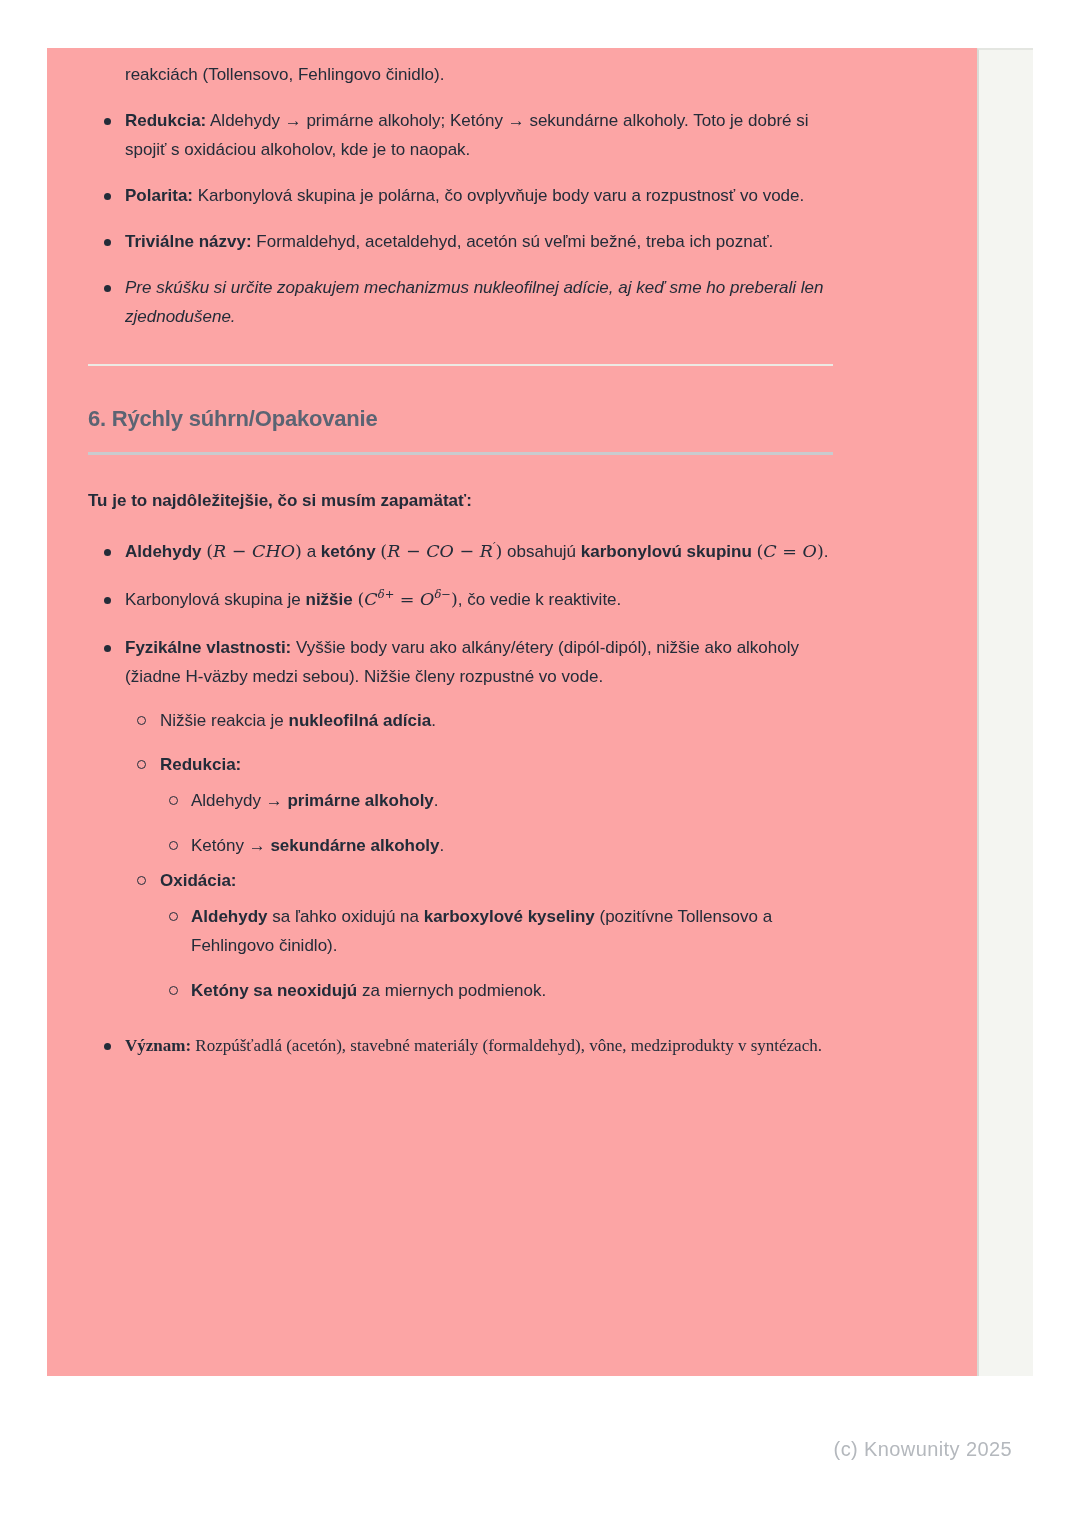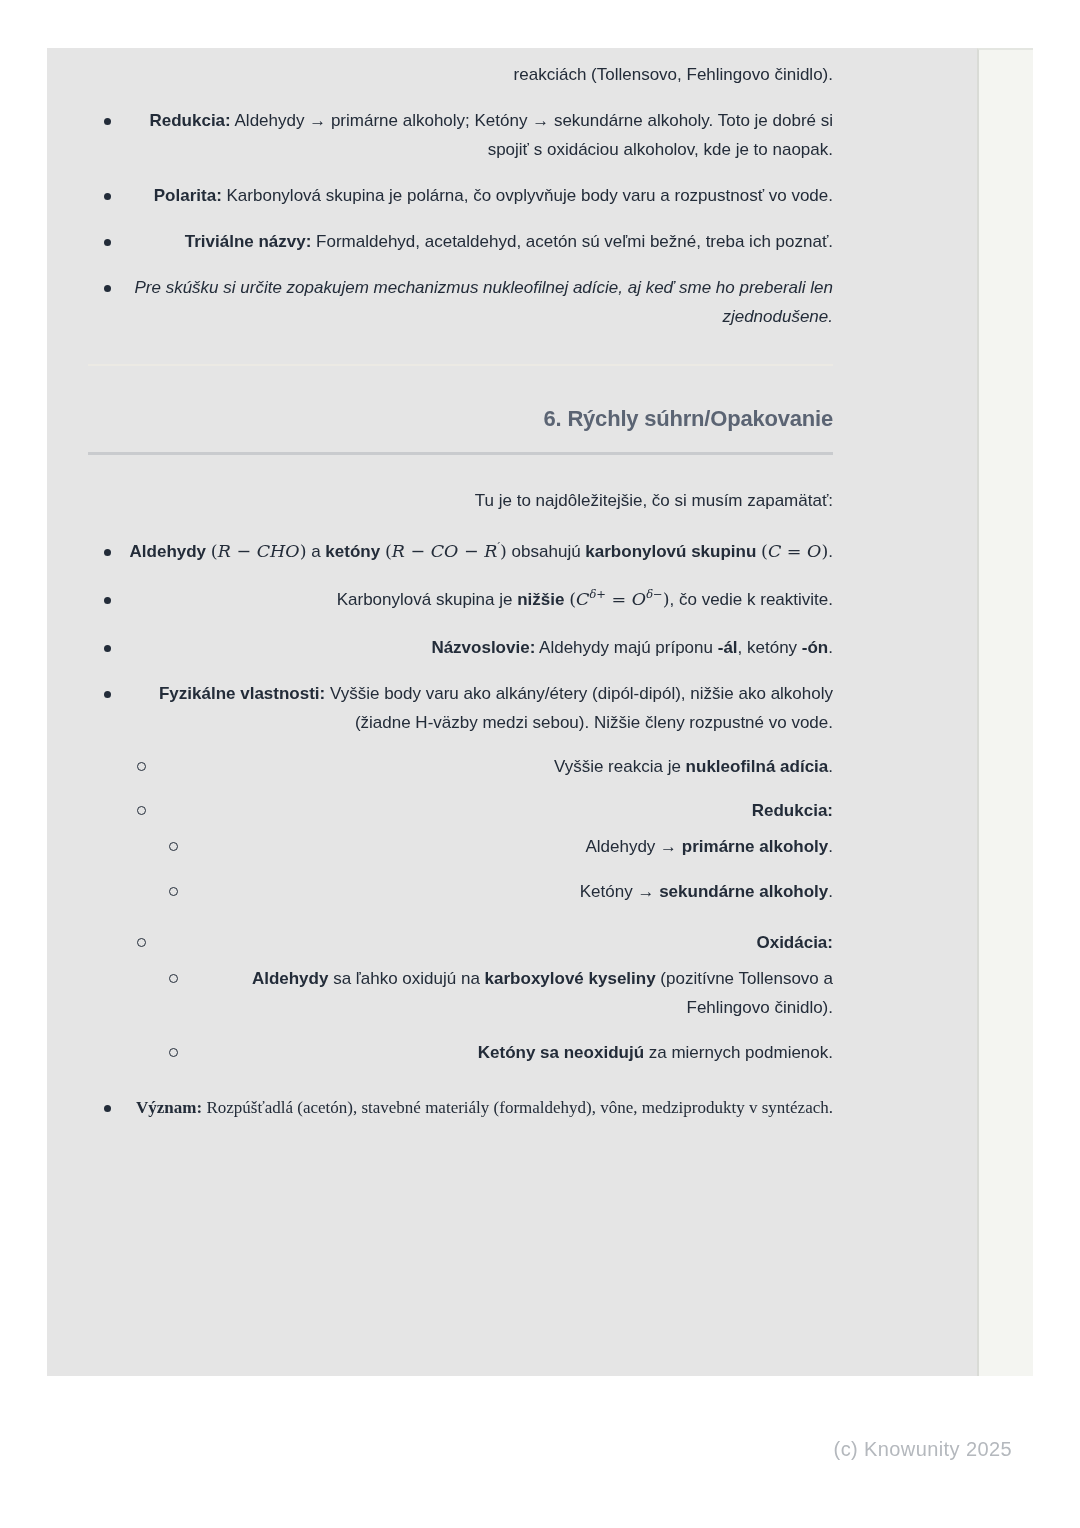--- a/index.html
+++ b/index.html
@@ -7,22 +7,21 @@
     width:1080px;height:1528px;
     background:#ffffff;
     font-family:"Liberation Sans",sans-serif;
     position:relative;
     overflow:hidden;
     -webkit-font-smoothing:antialiased;
   }
   .note-card{
     position:absolute;left:47px;top:48px;
     width:930px;height:1328px;
-    background:#e5e5e5;
-    text-align:right;
+    background:#fca5a5;
   }
   .adjacent-strip{
     position:absolute;left:977px;top:48px;
     width:56px;height:1328px;
     background:#f4f5f1;
     border-left:2px solid #d9dbd6;
     border-top:2px solid #e4e6e1;
     box-sizing:border-box;
   }
   .content{
@@ -35,21 +34,21 @@
   .content span.b{font-weight:700;}
   .content span.i{font-style:italic;}
 
   .cont-line{margin:0 0 0 37px;padding-top:6px;}
 
   .li{position:relative;margin-top:17px;}
   .li.lv1{padding-left:37px;}
   .li.lv2{padding-left:72px;margin-top:15px;}
   .li.lv3{padding-left:103px;margin-top:16px;}
   .li.lv2 + .li.lv3{margin-top:7px;}
-  .li.lv3 + .li.lv2{margin-top:22px;}
+  .li.lv3 + .li.lv2{margin-top:6px;}
   .li.lv3 + .li.lv1{margin-top:26px;font-family:Liberation Serif, serif;}
   .para + .li{margin-top:22px;}
 
   .marker{position:absolute;box-sizing:border-box;}
   .marker.disc{
     left:16px;top:12px;width:7px;height:7px;
     border-radius:50%;background:#232c39;
   }
   .marker.circle{
     width:9px;height:9px;border:1.8px solid #232c39;
@@ -65,21 +64,21 @@
   .h2{
     margin-top:32px;
     font-size:22px;line-height:42px;font-weight:700;
     color:#5b6473;
     letter-spacing:-0.2px;
   }
   .h2-rule{
     border:none;border-top:3px solid #c9cbce;
     margin:12px 0 0 0;
   }
-  .para{margin-top:31px;}
+  .para{margin-top:31px;font-weight:bold;}
 
   .math{
     font-family:"DejaVu Serif",serif;
     font-size:17.5px;
     white-space:nowrap;
   }
   .math .it{font-style:italic;}
   .math .sup{
     font-size:11.5px;
     position:relative;top:-7px;
@@ -102,23 +101,22 @@
       <div class="li lv1"><span class="marker disc"></span><span class="b">Triviálne názvy:</span><span> Formaldehyd, acetaldehyd, acetón sú veľmi bežné, treba ich poznať.</span></div>
       <div class="li lv1"><span class="marker disc"></span><span class="i">Pre skúšku si určite zopakujem mechanizmus nukleofilnej adície, aj keď sme ho preberali len zjednodušene.</span></div>
       <hr class="divider">
       <div>
         <div class="h2">6. Rýchly súhrn/Opakovanie</div>
         <hr class="h2-rule">
       </div>
       <div class="para"><span>Tu je to najdôležitejšie, čo si musím zapamätať:</span></div>
       <div class="li lv1"><span class="marker disc"></span><span class="b">Aldehydy</span><span> </span><span class="math"><span>(</span><span class="it">R</span><span> − </span><span class="it">CHO</span><span>)</span></span><span> a </span><span class="b">ketóny</span><span> </span><span class="math"><span>(</span><span class="it">R</span><span> − </span><span class="it">CO</span><span> − </span><span class="it">R</span><span class="sup">′</span><span>)</span></span><span> obsahujú </span><span class="b">karbonylovú skupinu</span><span> </span><span class="math"><span>(</span><span class="it">C</span><span> = </span><span class="it">O</span><span>)</span></span><span>.</span></div>
       <div class="li lv1"><span class="marker disc"></span><span>Karbonylová skupina je </span><span class="b">nižšie</span><span> </span><span class="math"><span>(</span><span class="it">C</span><span class="sup">δ+</span><span> = </span><span class="it">O</span><span class="sup">δ−</span><span>)</span></span><span>, čo vedie k reaktivite.</span></div>
-      <div class="li lv1"><span class="marker disc"></span><span class="b">Názvoslovie:</span><span> Aldehydy majú príponu </span><span class="b">-ál</span><span>, ketóny </span><span class="b">-ón</span><span>.</span></div>
       <div class="li lv1"><span class="marker disc"></span><span class="b">Fyzikálne vlastnosti:</span><span> Vyššie body varu ako alkány/étery (dipól-dipól), nižšie ako alkoholy (žiadne H-väzby medzi sebou). Nižšie členy rozpustné vo vode.</span></div>
-      <div class="li lv2"><span class="marker circle"></span><span>Vyššie reakcia je </span><span class="b">nukleofilná adícia</span><span>.</span></div>
+      <div class="li lv2"><span class="marker circle"></span><span>Nižšie reakcia je </span><span class="b">nukleofilná adícia</span><span>.</span></div>
       <div class="li lv2"><span class="marker circle"></span><span class="b">Redukcia:</span></div>
       <div class="li lv3"><span class="marker circle"></span><span>Aldehydy → </span><span class="b">primárne alkoholy</span><span>.</span></div>
       <div class="li lv3"><span class="marker circle"></span><span>Ketóny → </span><span class="b">sekundárne alkoholy</span><span>.</span></div>
       <div class="li lv2"><span class="marker circle"></span><span class="b">Oxidácia:</span></div>
       <div class="li lv3"><span class="marker circle"></span><span class="b">Aldehydy</span><span> sa ľahko oxidujú na </span><span class="b">karboxylové kyseliny</span><span> (pozitívne Tollensovo a Fehlingovo činidlo).</span></div>
       <div class="li lv3"><span class="marker circle"></span><span class="b">Ketóny sa neoxidujú</span><span> za miernych podmienok.</span></div>
       <div class="li lv1"><span class="marker disc"></span><span class="b">Význam:</span><span> Rozpúšťadlá (acetón), stavebné materiály (formaldehyd), vône, medziprodukty v syntézach.</span></div>
     </div>
 </div>
 

